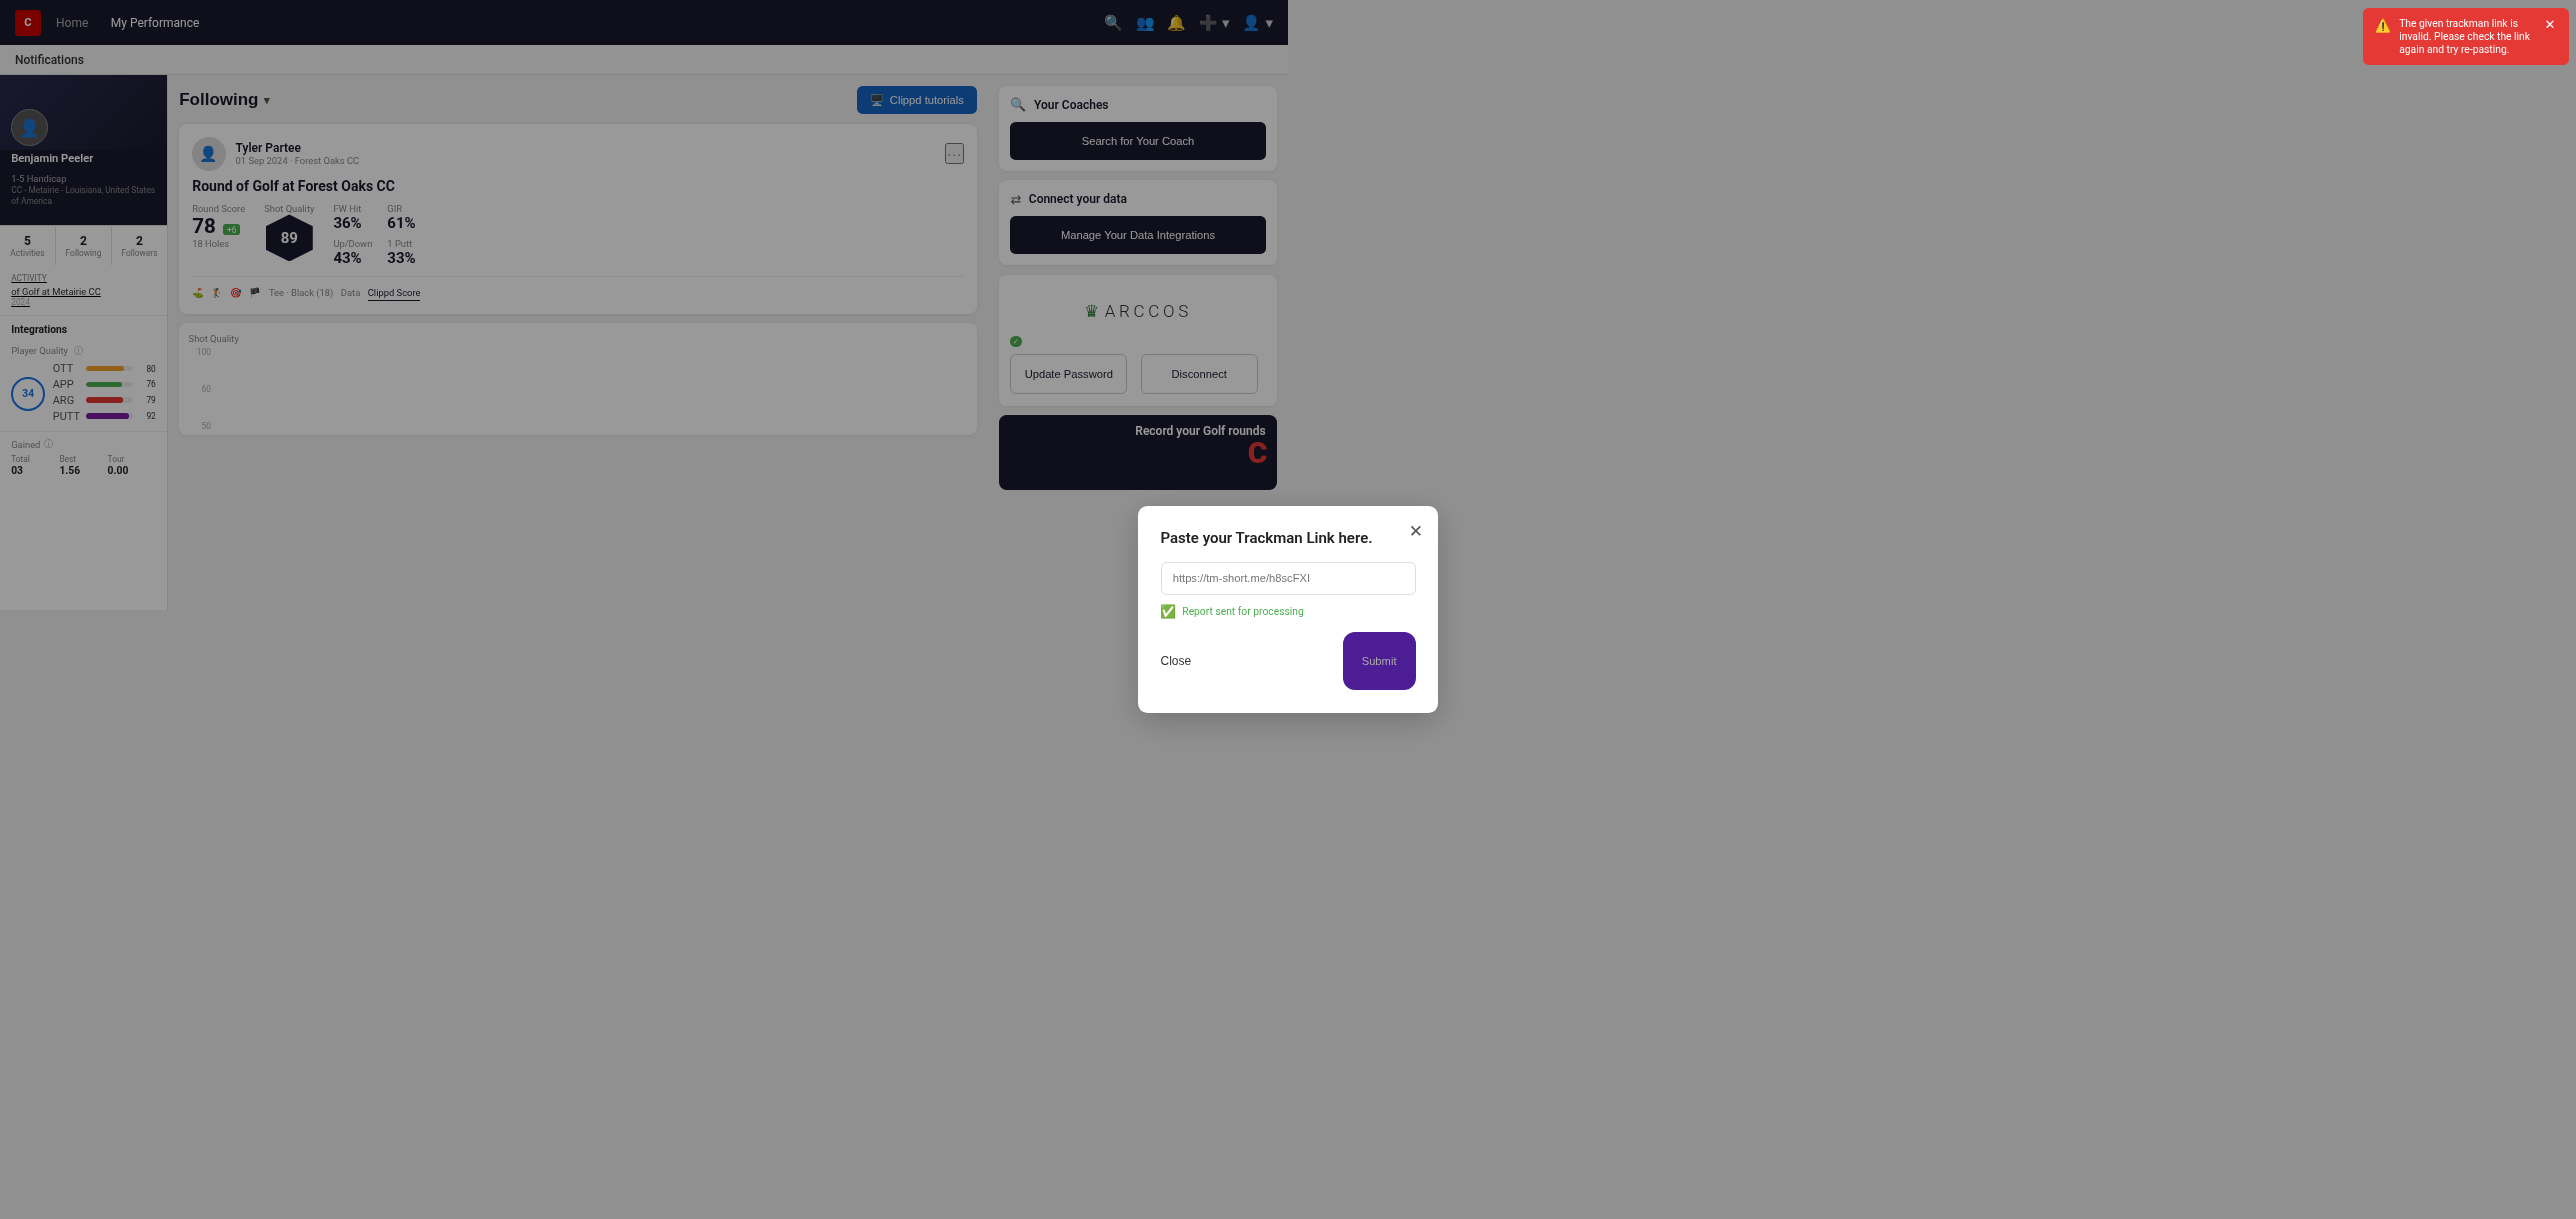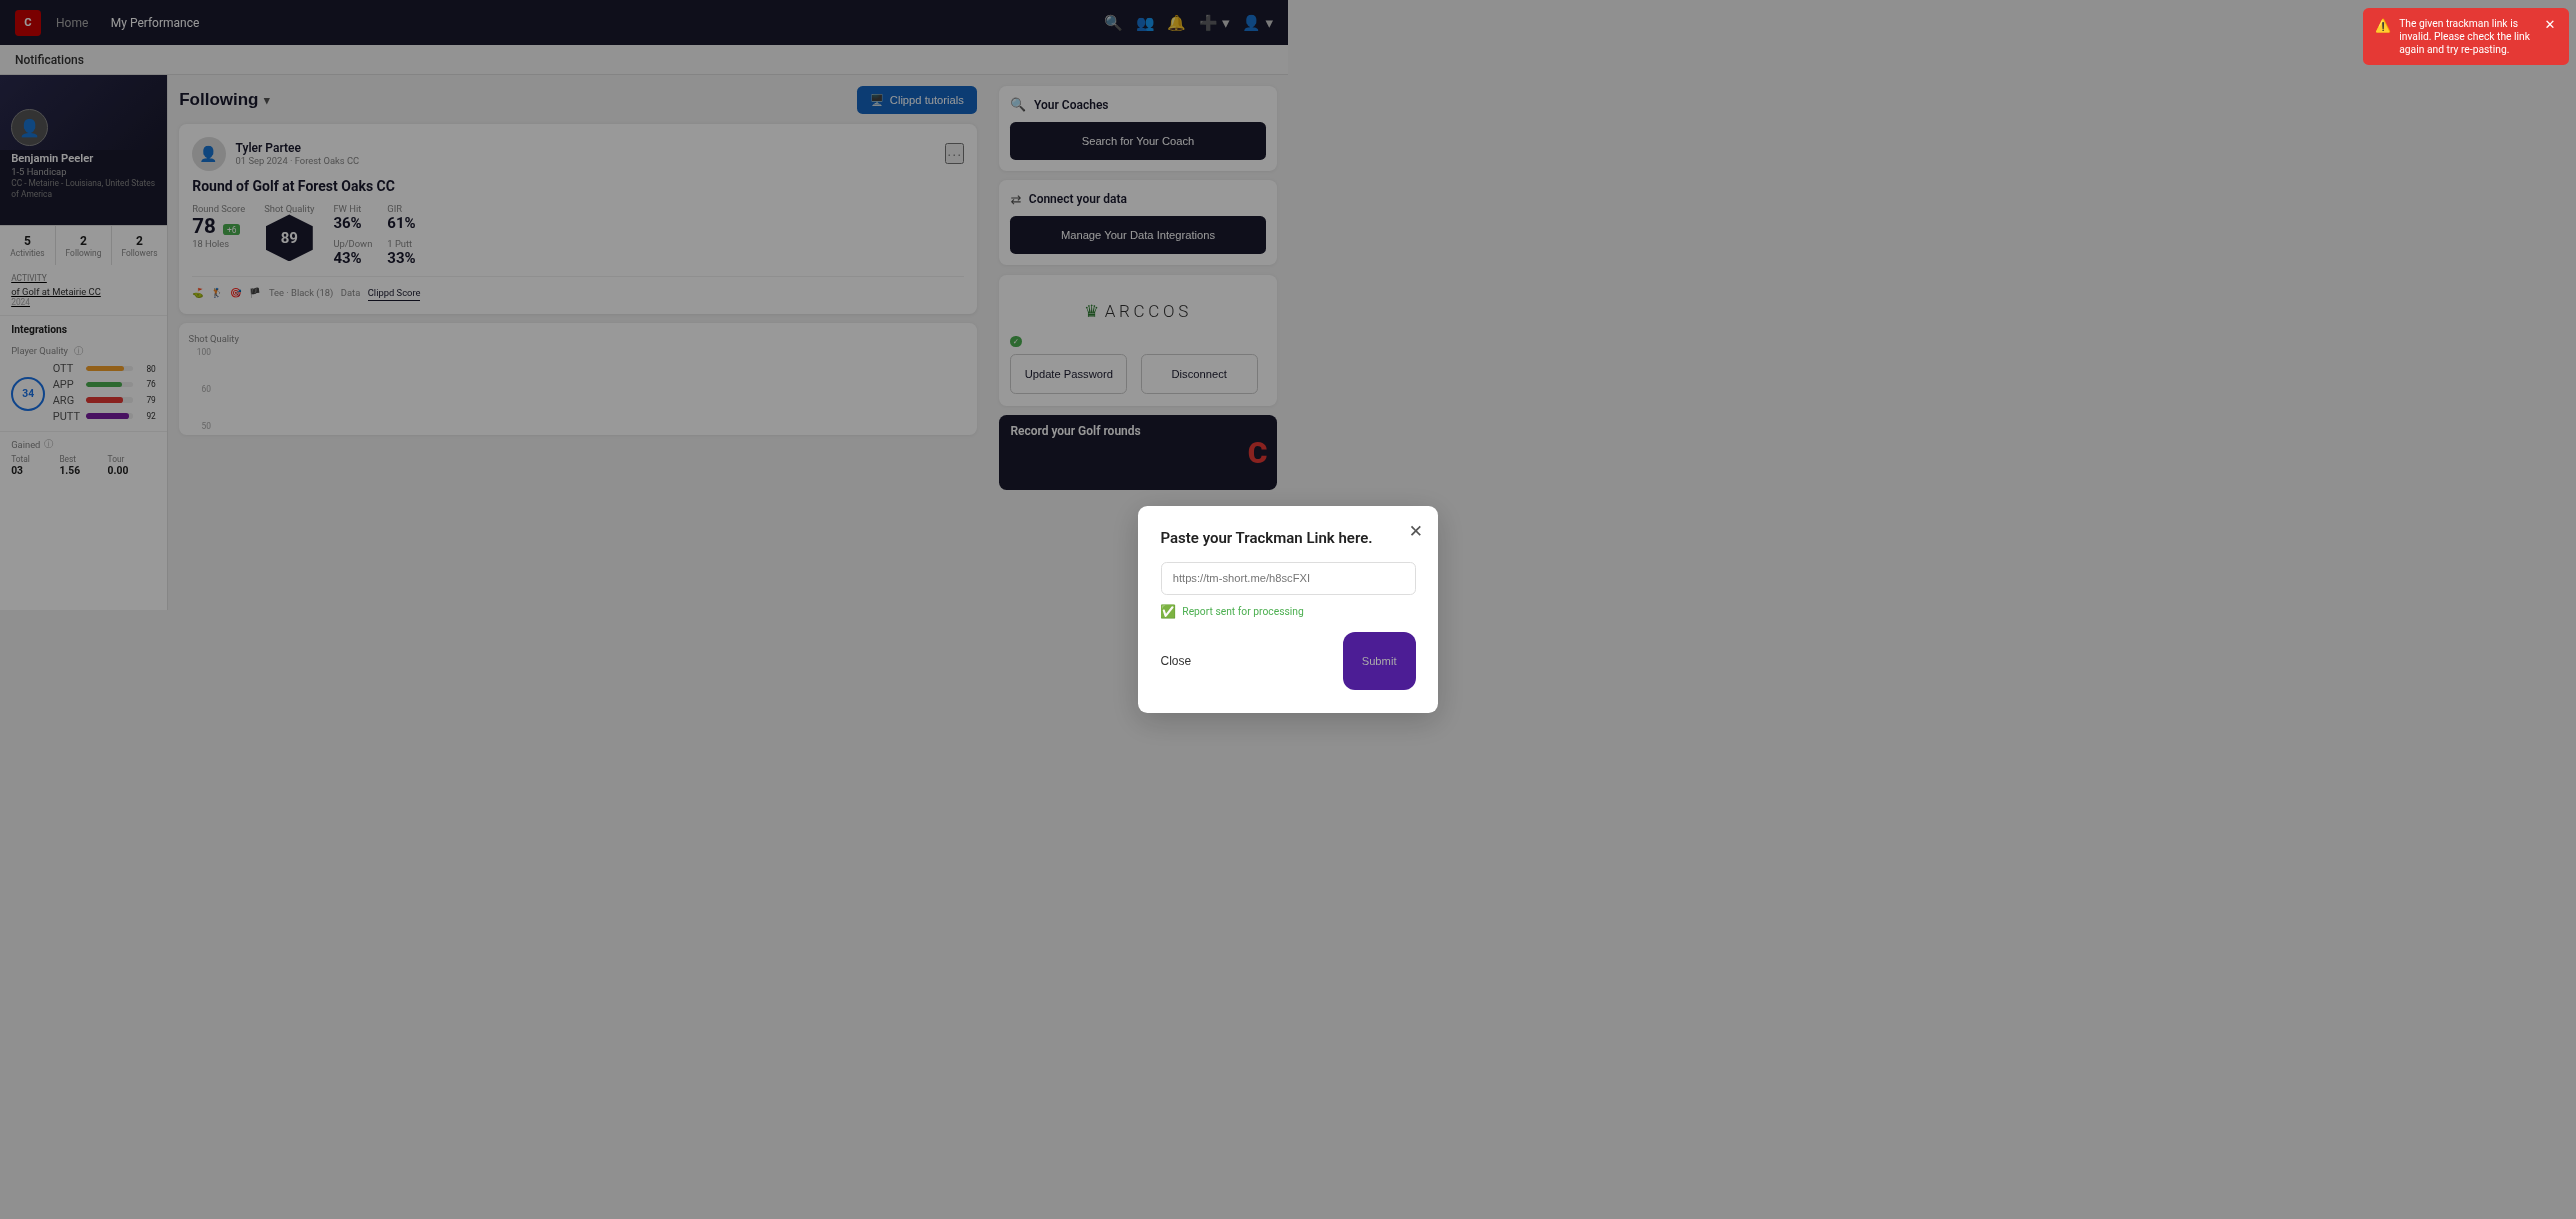--- a/index.html
+++ b/index.html
@@ -104,21 +104,21 @@
       display: flex; align-items: center; justify-content: center;
       color: #ccc; font-size: 17px;
       position: relative; z-index: 2;
       margin-top: 19px;
     }
     .sidebar-name {
       color: white; font-size: 11.2px; font-weight: 600;
       margin-top: 5.6px; position: relative; z-index: 2;
     }
     .sidebar-handicap {
-      color: #aaa; font-size: 9.4px; margin-top: 1px;
+      color: #aaa; font-size: 9.4px; margin-top: 8px;
     }
     .sidebar-location {
       color: #888; font-size: 8.4px; margin-top: 1.9px; line-height: 1.3;
     }
     .sidebar-stats {
       display: flex; gap: 0;
       border-top: 0.9px solid #e0e0e0;
     }
     .sidebar-stat {
       flex: 1; text-align: center; padding: 7.5px 3.7px;
@@ -327,21 +327,21 @@
       display: flex; align-items: center; justify-content: center;
       color: white; font-size: 7.5px;
     }
 
     .record-card {
       border-radius: 7.5px; overflow: hidden;
       height: 75px; position: relative;
       background: #1a1a2e;
     }
     .record-card-content {
-      padding: 9.4px 11.2px; position: relative; z-index: 2;
+      padding: 9.4px 11.2px; position: relative; z-index: 2; text-align: right;
     }
     .record-card-title { color: white; font-size: 12px; font-weight: 600; line-height: 1.3; }
     .record-card-logo {
       position: absolute; right: 9.4px; top: 50%; transform: translateY(-50%);
     }
 
     
     .modal-overlay {
       position: fixed;
       top: 0; left: 0; right: 0; bottom: 0;

